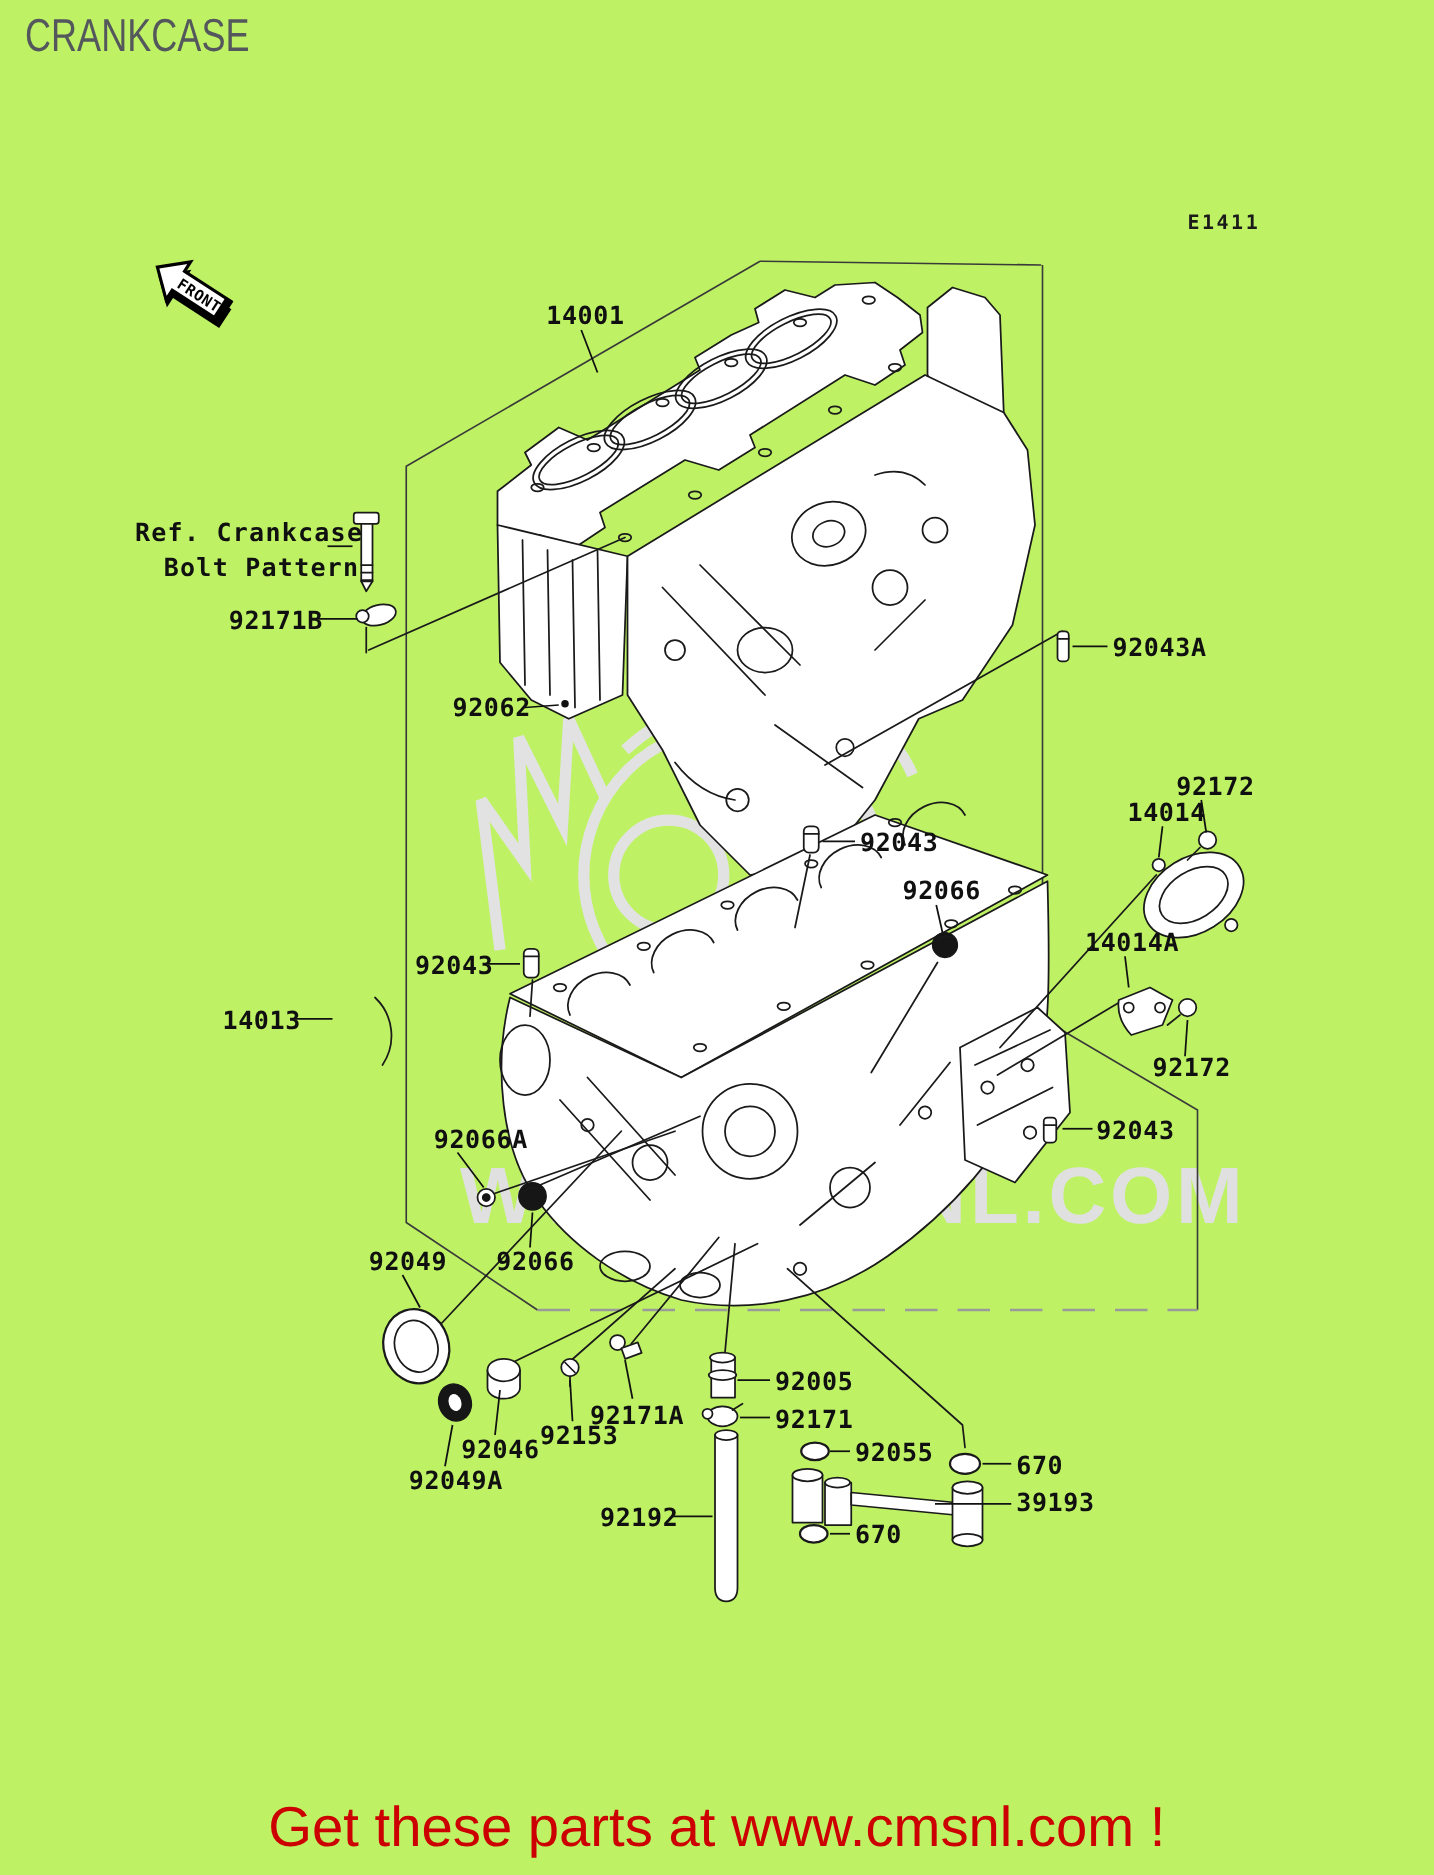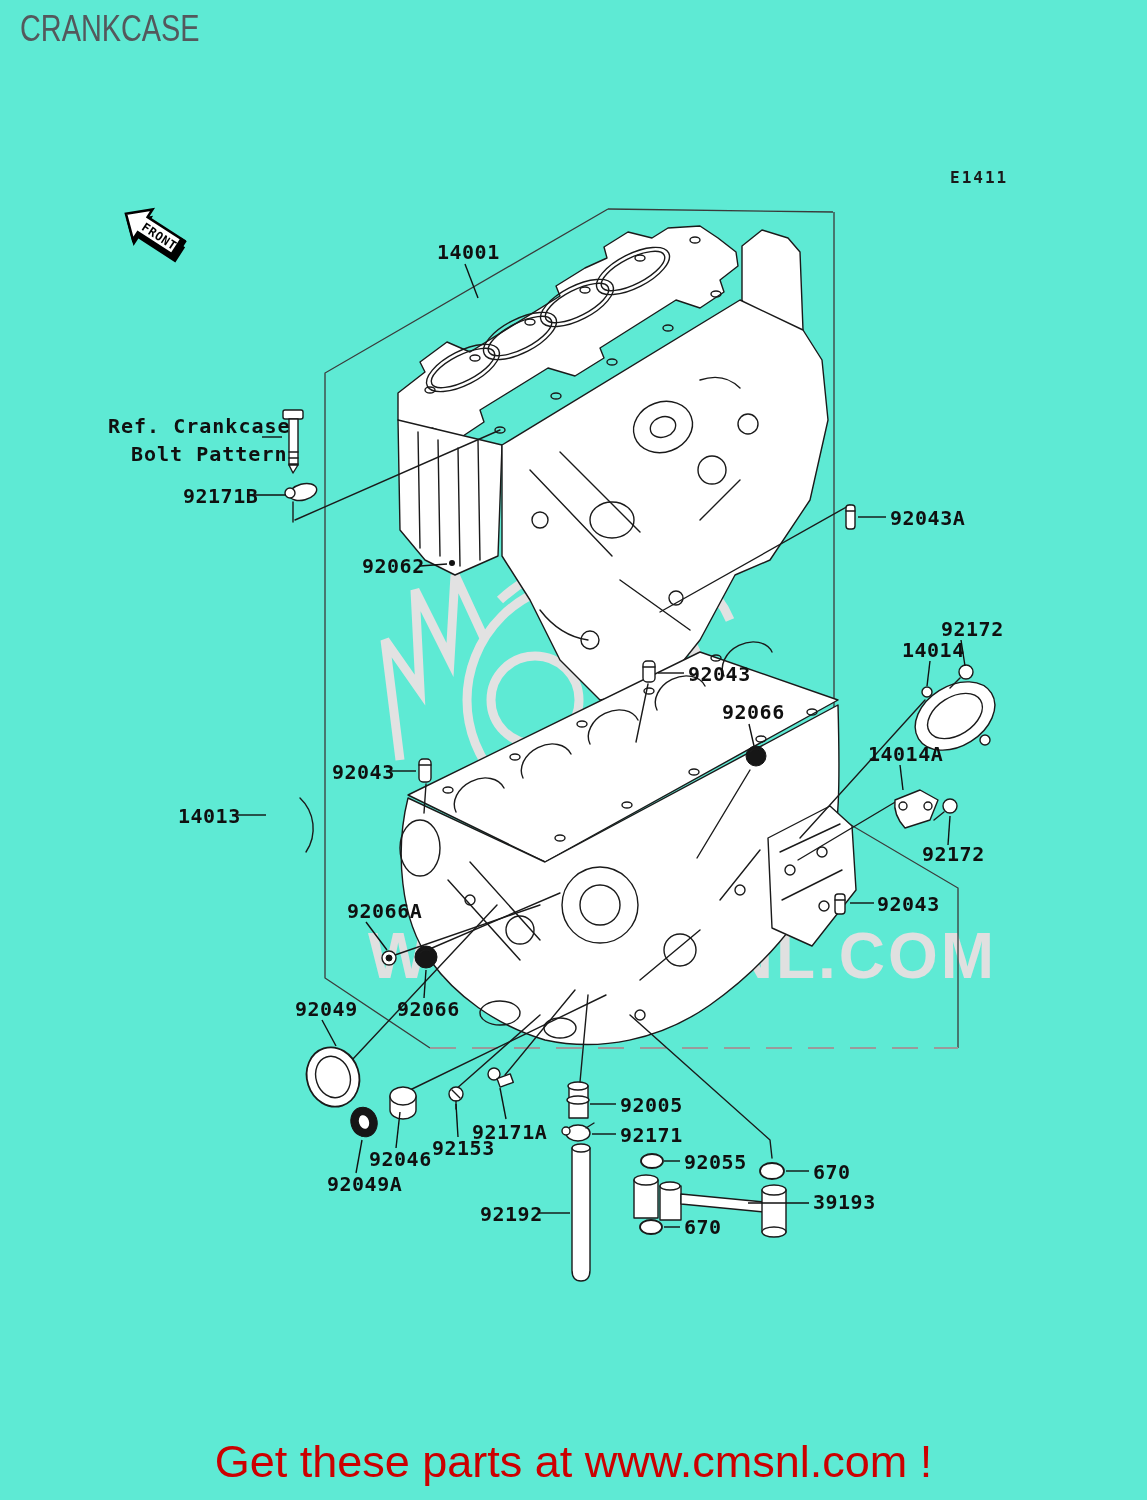--- a/index.html
+++ b/index.html
@@ -1,16 +1,16 @@
 <!DOCTYPE html>
 <html><head>
 <meta charset="utf-8">
 <style>
   html,body{margin:0;padding:0;background:#fff;}
-  #page{position:relative;width:1147px;height:1500px;background:#5eead4;overflow:hidden;
+  #page{position:relative;width:1147px;height:1500px;background:#bef264;overflow:hidden;
         font-family:"Liberation Sans",sans-serif;}
   #page-title{position:absolute;left:20px;top:8px;font-size:37px;color:#54585c;
         letter-spacing:0px;transform:scaleX(0.78);transform-origin:left top;white-space:nowrap;}
   #diagram-code{position:absolute;left:950px;top:168px;font:bold 16px "DejaVu Sans Mono",monospace;
         color:#1a1a1a;letter-spacing:2px;text-align:center;}
   #footer-text{position:absolute;left:0;top:1436px;width:100%;text-align:center;
         font-size:45px;color:#cc0000;white-space:nowrap;}
   svg{position:absolute;left:0;top:0;}
   .ln{fill:none;stroke:#1a1a1a;stroke-width:1.4;stroke-linejoin:round;stroke-linecap:round;}
   .lnf{fill:#ffffff;stroke:#1a1a1a;stroke-width:1.4;stroke-linejoin:round;}

